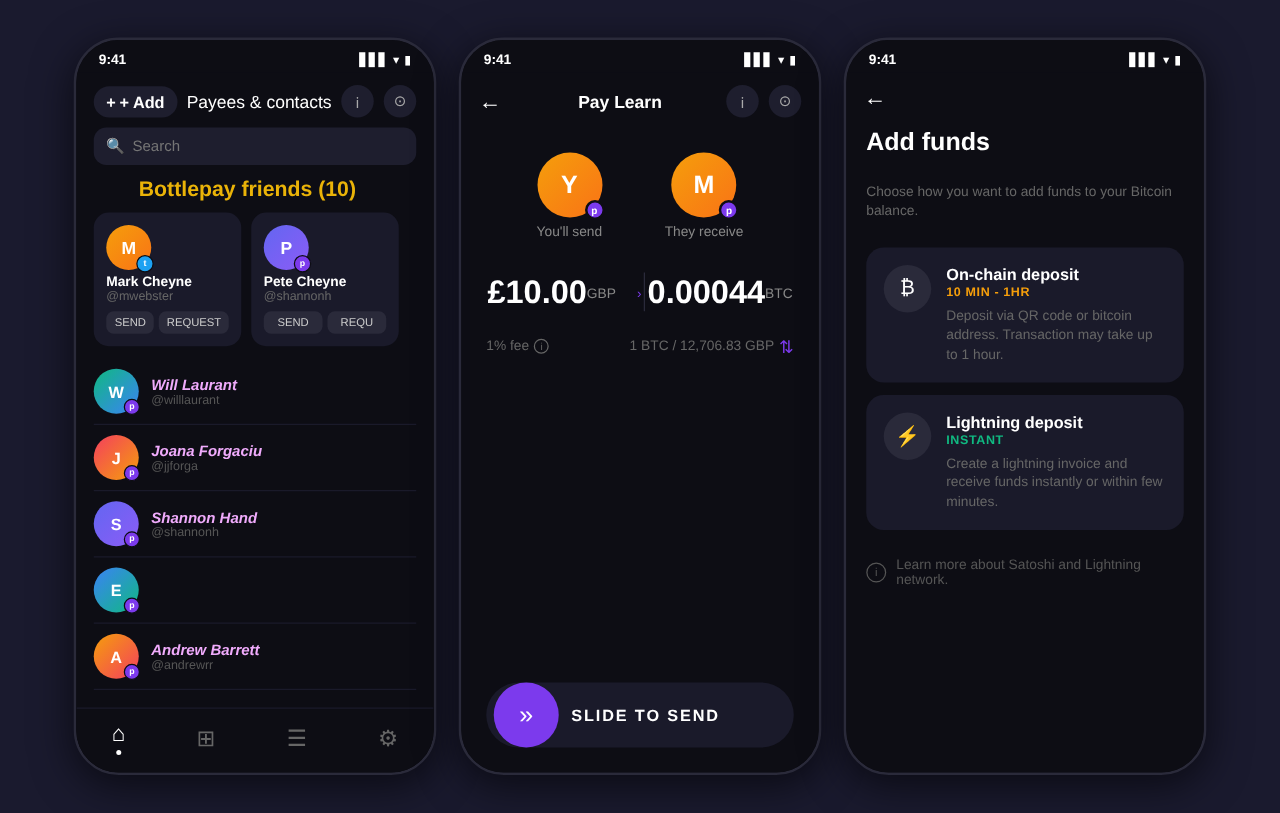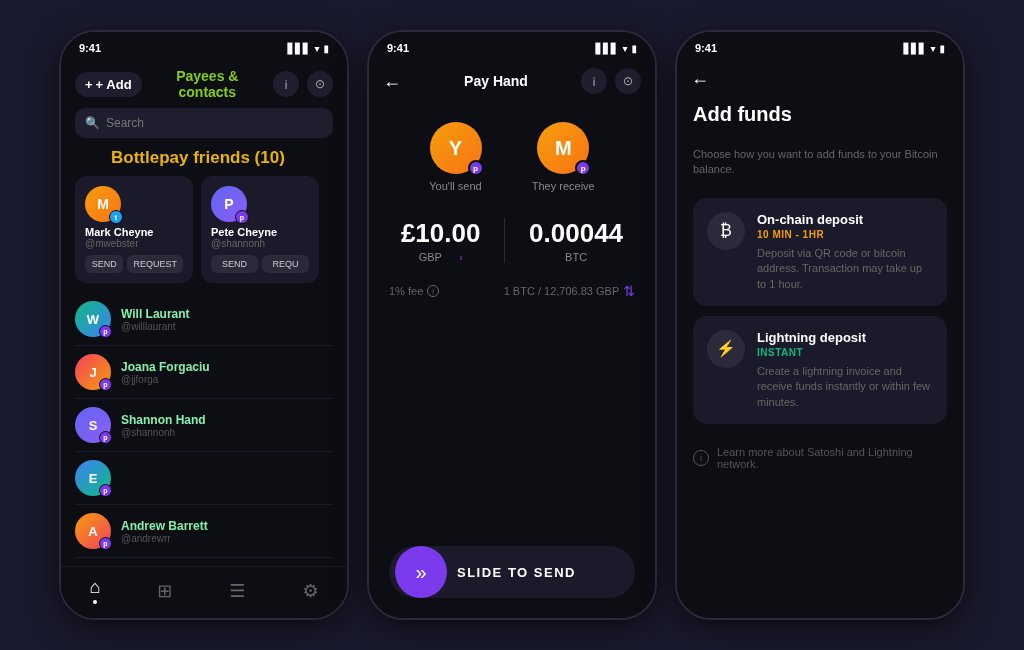--- a/index.html
+++ b/index.html
@@ -75,23 +75,23 @@
       color: #fff;
       font-size: 13px;
       font-weight: 600;
       background: #1e1e2e;
       border-radius: 14px;
       padding: 5px 10px;
     }
     .s1-title {
       flex: 1;
       text-align: center;
-      color: #84cc16;
+      color: #ffffff;
       font-size: 14px;
-      font-weight: 700;
+      font-weight: 400;
     }
     .header-icons {
       display: flex;
       gap: 8px;
     }
     .icon-circle {
       width: 26px;
       height: 26px;
       border-radius: 50%;
       background: #1e1e2e;
@@ -225,23 +225,24 @@
       display: flex;
       align-items: center;
       justify-content: center;
       font-size: 13px;
       font-weight: bold;
       color: #fff;
       flex-shrink: 0;
       position: relative;
     }
     .contact-info .name {
-      color: #86efac;
+      color: #f0abfc;
       font-size: 12px;
       font-weight: 600;
+      font-style: italic;
     }
     .contact-info .handle {
       color: #555;
       font-size: 10px;
     }
     .bp-badge {
       position: absolute;
       bottom: -1px;
       right: -1px;
       width: 13px;
@@ -346,21 +347,21 @@
       font-size: 11px;
     }
 
     .pay-amounts {
       display: flex;
       justify-content: space-around;
       padding: 16px 20px 0;
     }
     .pay-amount-block {
       display: flex;
-      flex-direction: column;
+      flex-direction: row;
       align-items: center;
     }
     .pay-amount-big {
       color: #fff;
       font-size: 26px;
       font-weight: 700;
     }
     .pay-currency {
       color: #666;
       font-size: 11px;
@@ -673,21 +674,21 @@
     <div class="status-icons">
       <span>▋▋▋</span>
       <span>▾</span>
       <span>▮</span>
     </div>
   </div>
 
   <div class="phone-content">
     <div class="s2-header">
       <span class="back-btn">←</span>
-      <div class="s2-title">Pay Hand</div>
+      <div class="s2-title">Pay Learn</div>
       <div class="header-icons">
         <div class="icon-circle">ℹ</div>
         <div class="icon-circle">⊙</div>
       </div>
     </div>
 
     <div class="pay-avatars">
       <div class="pay-person">
         <div class="pay-avatar av-sender">
           <span>Y</span>

